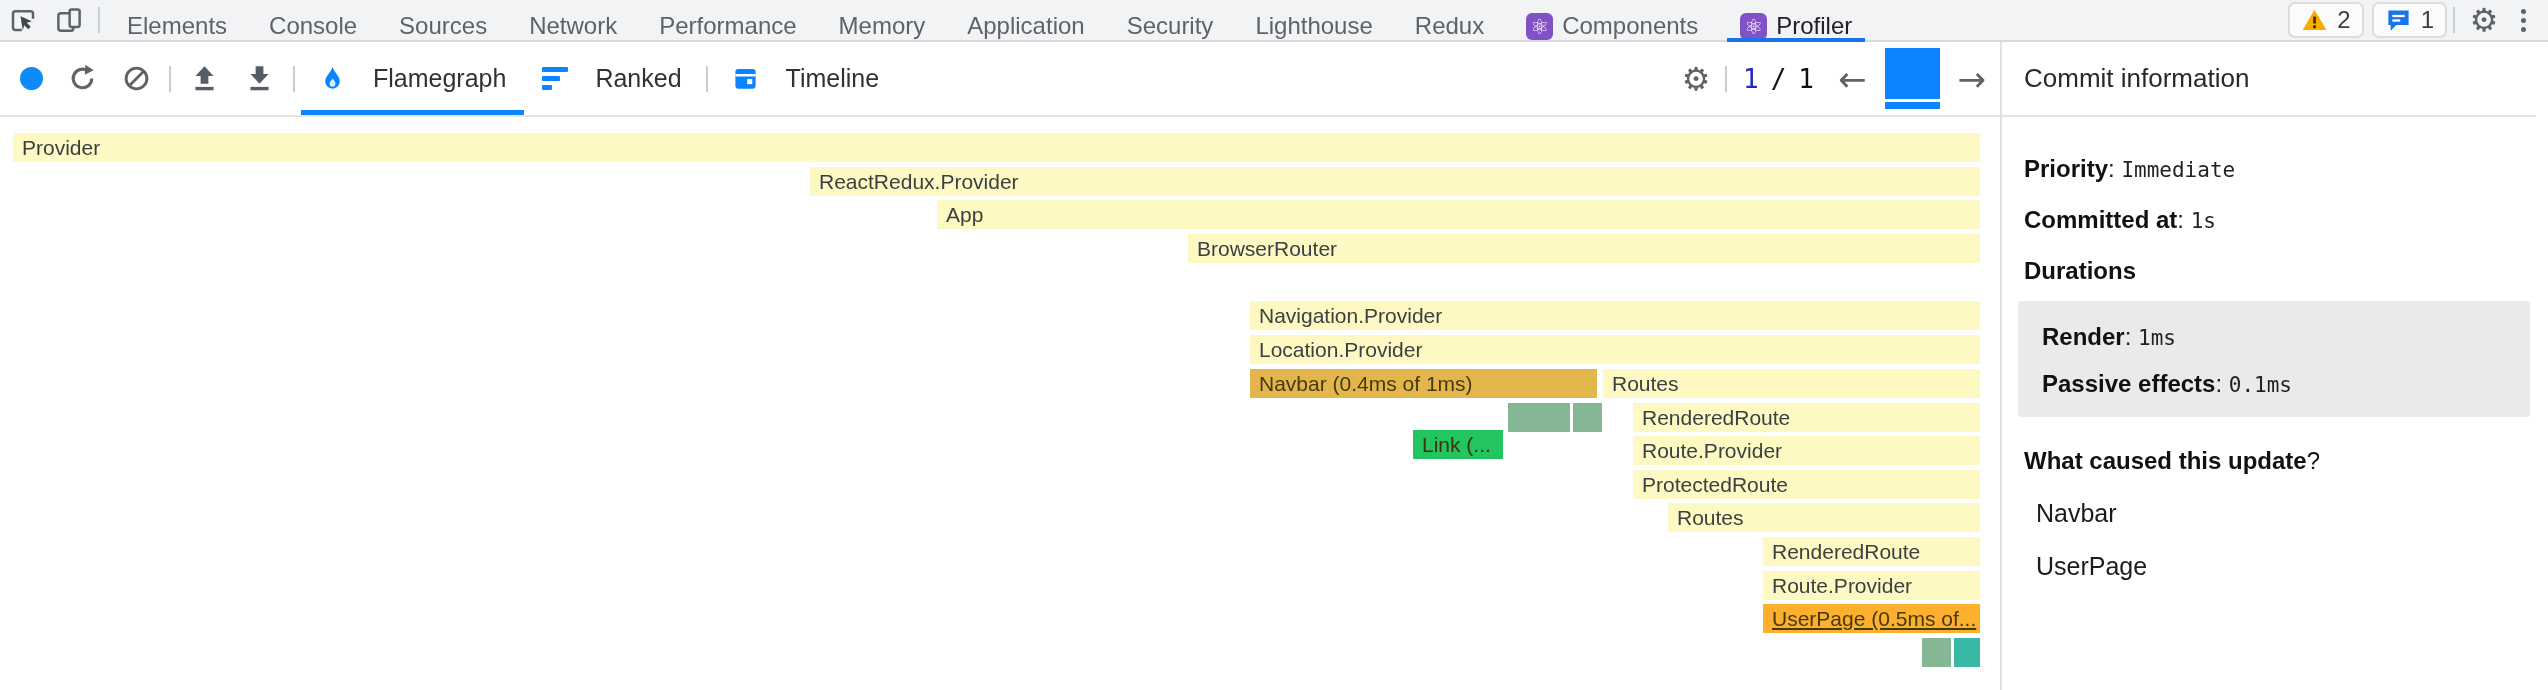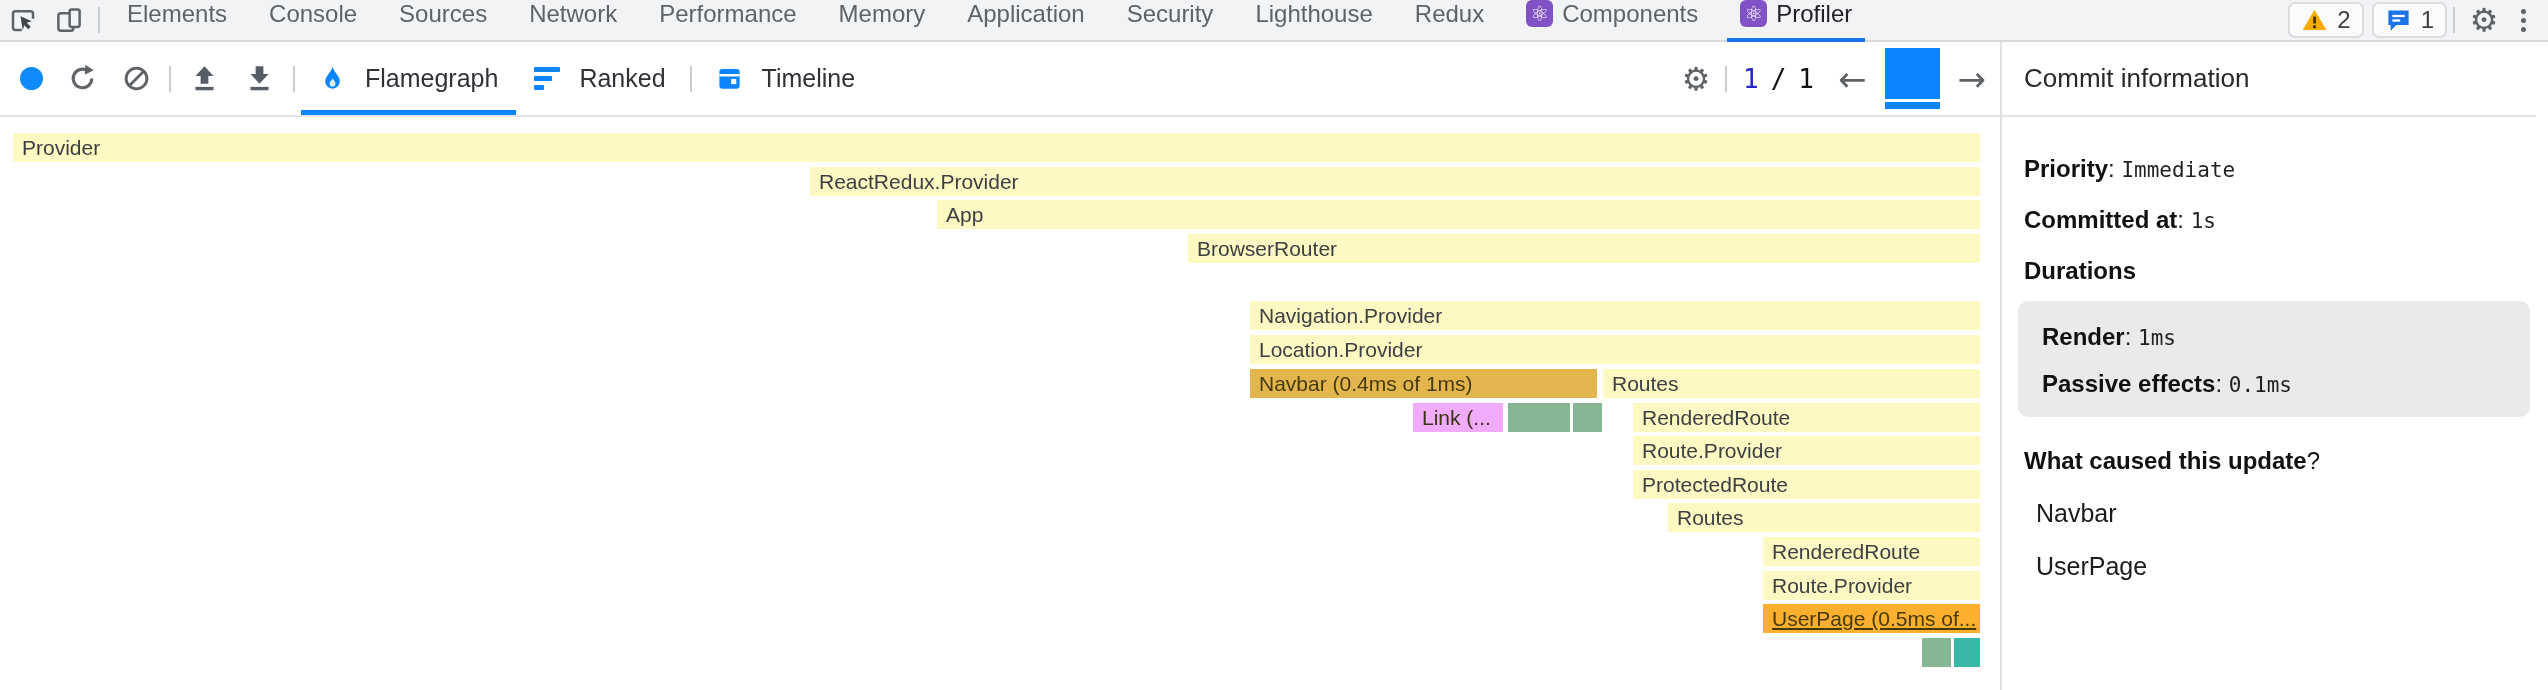--- a/index.html
+++ b/index.html
@@ -12,21 +12,21 @@
   
   .tabbar {
     position:absolute; top:0; left:0; width:2548px; height:42px;
     background:#f2f3f4; border-bottom:2px solid #d5d8dc;
     display:flex; align-items:center;
   }
   .icon-btn { width:46px; height:40px; display:flex; align-items:center; justify-content:center; }
   .vdiv { width:2px; height:26px; background:#c9ccd1; margin:0 6px; }
   .tabs { display:flex; height:100%; align-items:stretch; }
   .tab {
-    display:flex; align-items:flex-start; gap:9px; padding:0 21px;
+    display:flex; align-items:flex-end; gap:9px; padding:0 21px;
     font-size:24px; color:#5f6368; position:relative; white-space:nowrap;
   }
   .tab.active { color:#202124; }
   .tab.active::after {
     content:""; position:absolute; left:8px; right:8px; bottom:-2px; height:4px; background:#1a73e8;
   }
   .react-badge {
     width:27px; height:27px; border-radius:6px; background:#8152c5; color:#fff;
     display:flex; align-items:center; justify-content:center; font-size:21px; line-height:1;
   }
@@ -41,21 +41,21 @@
 
   
   .toolbar {
     position:absolute; top:42px; left:0; width:2000px; height:75px;
     background:#fff; border-bottom:2px solid #e4e4e4;
     display:flex; align-items:center;
   }
   .tool { display:flex; align-items:center; justify-content:center; height:100%; padding:0 12px; }
   .record-dot { width:23px; height:23px; border-radius:50%; background:#0f8af9; }
   .vtab {
-    display:flex; align-items:center; gap:19px; height:100%; padding:0 18px;
+    display:flex; align-items:center; gap:27px; height:100%; padding:0 18px;
     font-size:25px; color:#2f3237; position:relative; white-space:nowrap;
   }
   .vtab.active::after { content:""; position:absolute; left:0; right:0; bottom:0; height:5px; background:#0a84ff; }
   .ranked-icon { display:flex; flex-direction:column; gap:4px; }
   .ranked-icon i { display:block; height:5px; background:#0a84ff; border-radius:1px; }
   .ranked-icon i:nth-child(1){ width:26px; } .ranked-icon i:nth-child(2){ width:18px; } .ranked-icon i:nth-child(3){ width:10px; }
   .spacer { flex:1; }
   .commit-nav { display:flex; align-items:center; font-family:"DejaVu Sans Mono", monospace; font-size:26px; color:#111; }
   .commit-nav .cur { color:#2525c9; }
   .commit-nav .sep { margin:0 12px; }
@@ -72,37 +72,37 @@
     border-bottom:2px solid #e4e4e4; font-size:26px; color:#28292b;
   }
   .panel-body {
     position:absolute; left:2002px; top:117px; width:546px; bottom:0;
     padding:20px 10px 0 22px; font-size:24px;
   }
   .kv { margin:14px 0 0 0; line-height:36px; }
   .kv b { font-weight:bold; color:#111; }
   .mono { font-family:"DejaVu Sans Mono", monospace; font-size:21px; color:#222; }
   .durations-box {
-    background:#e9eaea; border-radius:10px; margin:12px 8px 0 -6px; padding:8px 0 14px 24px;
+    background:#e9eaea; border-radius:3px; margin:12px 8px 0 -6px; padding:8px 0 14px 24px;
   }
   .durations-box .kv { margin-top:10px; }
   .cause-head { margin-top:30px; font-weight:bold; color:#111; }
   .cause-head .q { font-weight:normal; }
   .cause-item { margin:24px 0 0 12px; font-size:25px; color:#1c1c1e; cursor:pointer; }
 
   
   .flamegraph { position:absolute; inset:0; }
   .fbar {
     position:absolute; height:29px; line-height:29px; font-size:21px;
     padding-left:9px; white-space:nowrap; overflow:hidden; cursor:pointer; color:#3c4043;
   }
   .fbar.gray   { background:#fef9c3; }
   .fbar.gold   { background:#e3b64d; color:#463a0c; }
   .fbar.orange { background:#fcb02e; color:#463a0c;text-decoration:underline; }
-  .fbar.olive  { background:#f0abfc; color:#3b3410; }
+  .fbar.olive  { background:#22c55e; color:#3b3410;margin-top:27px; }
   .fbar.sage   { background:#85b795; }
   .fbar.teal   { background:#39b8a5; }
 
   svg { display:block; }
 </style>
 </head>
 <body>
 
 <div class="tabbar">
   <span class="icon-btn">

